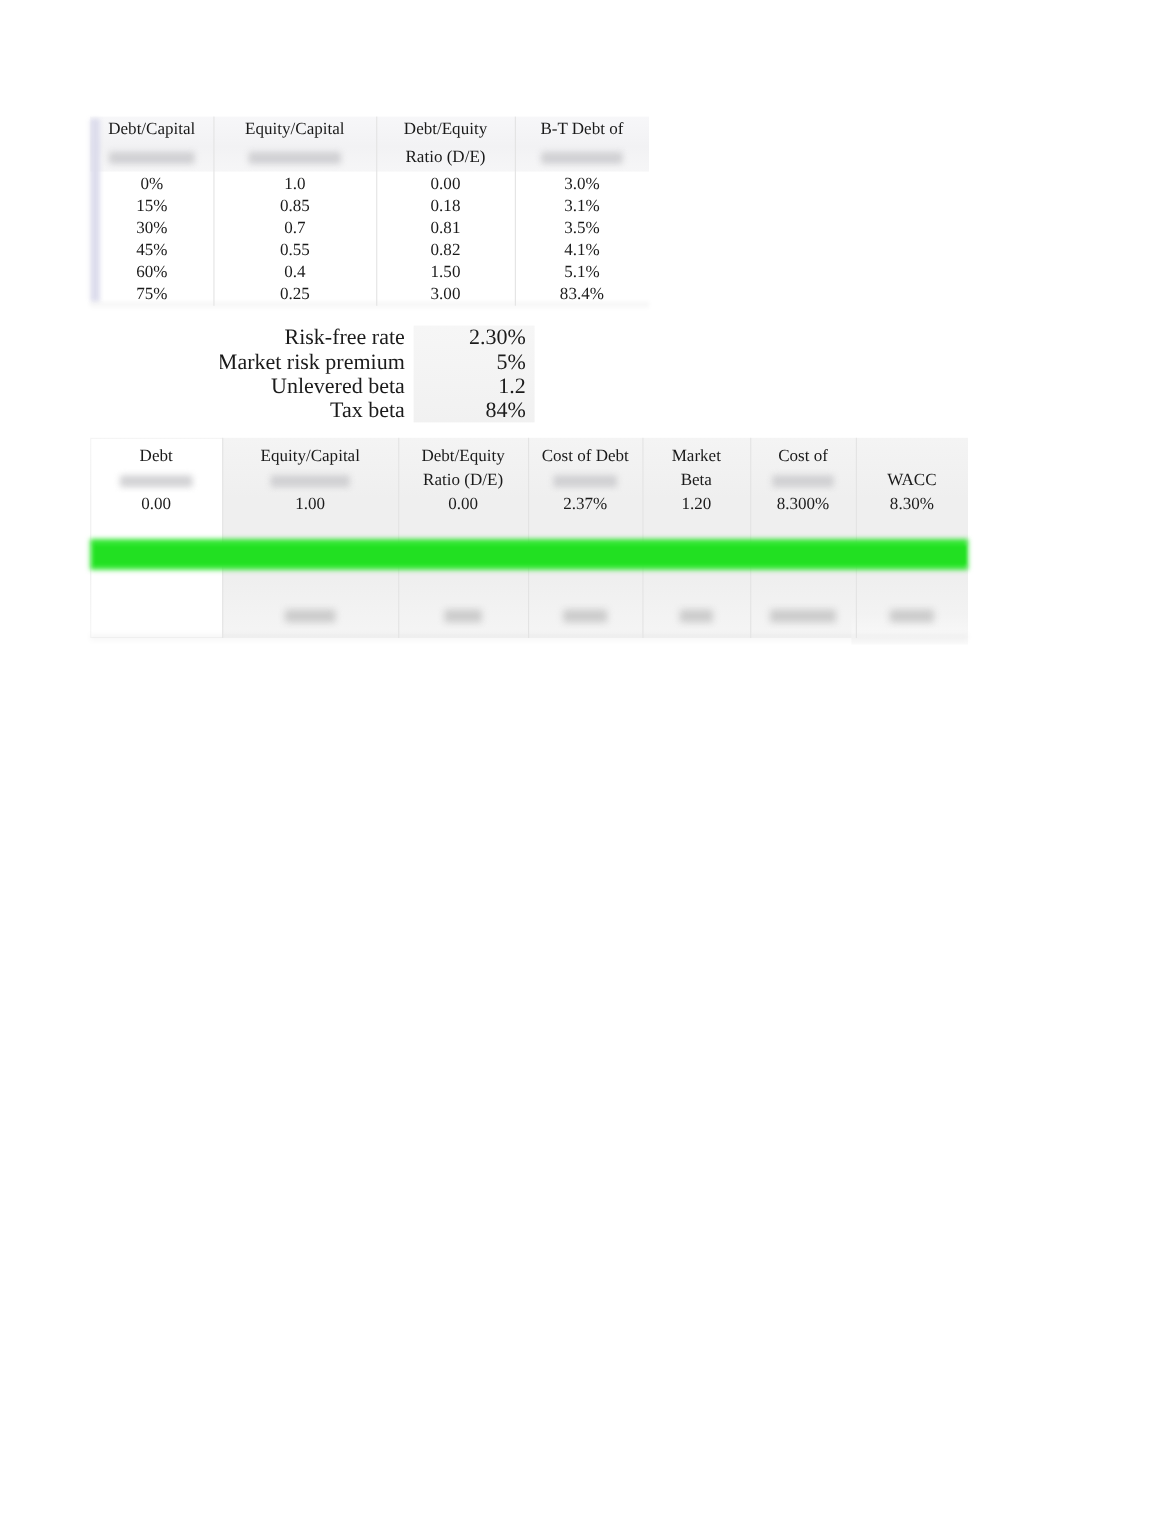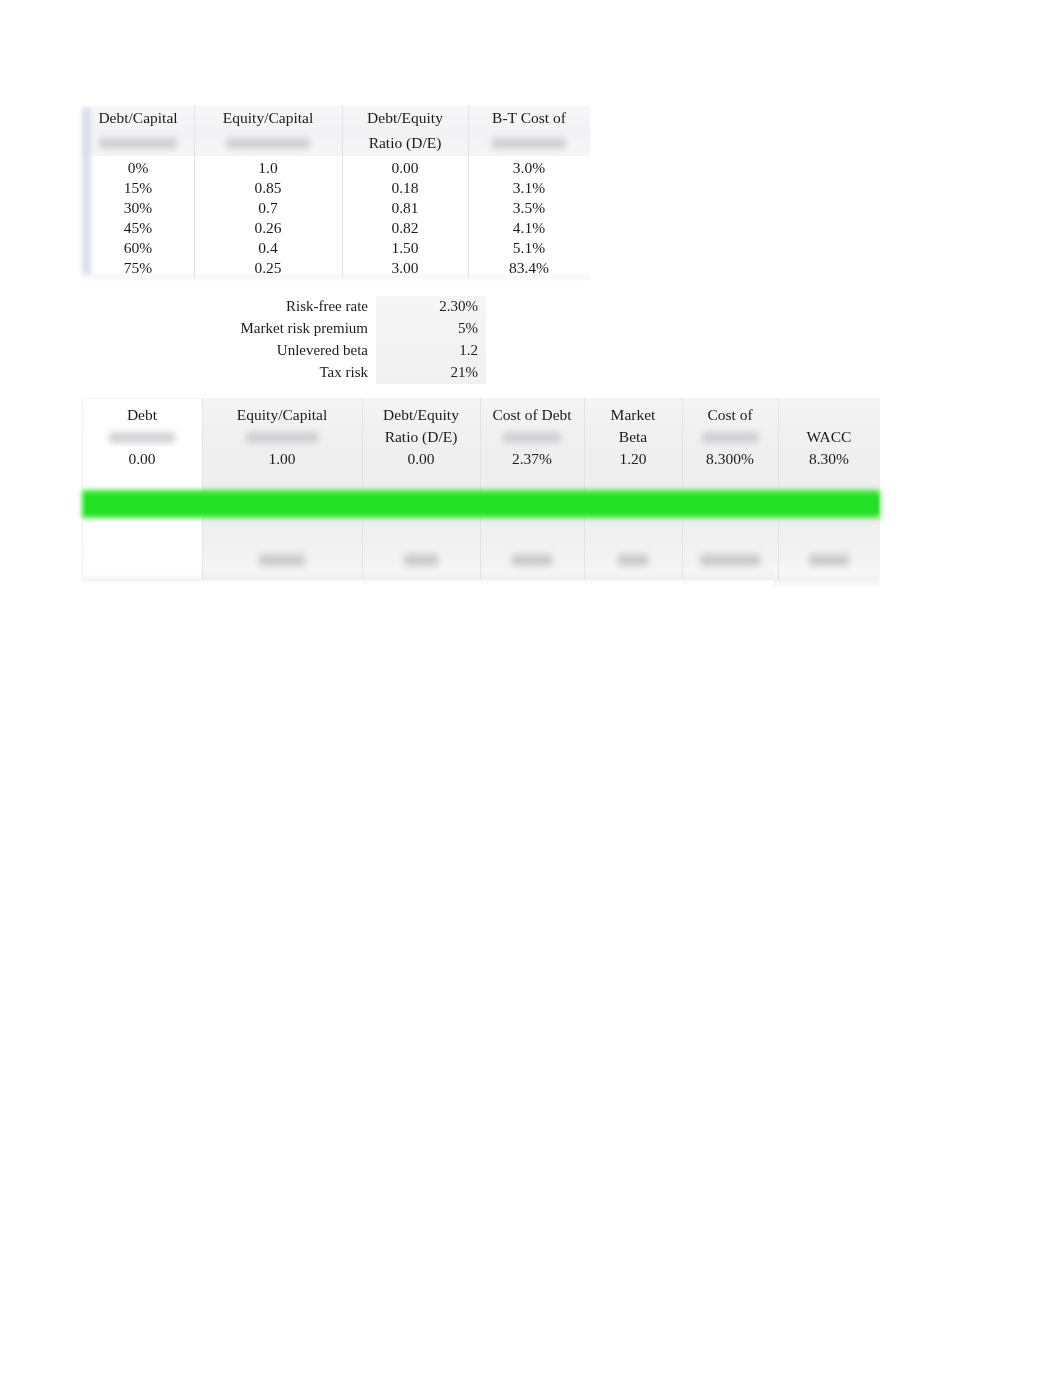--- a/index.html
+++ b/index.html
@@ -115,21 +115,21 @@
     position: absolute;
     left: 176px; top: 0; width: 110px; bottom: 0;
     background: linear-gradient(180deg,#f6f6f6,#f1f1f1);
   }
   #param-block .pgrid {
     position: absolute;
     inset: 0;
     grid-template-columns: 176px 110px;
     grid-auto-rows: 22px;
   }
-  #param-block .cell { font-size: 15px; }
+  #param-block .cell { font-size: 20px; }
 
   
   #bottom-table {
     left: 82px;
     top: 398px;
     width: 798px;
     height: 182px;
     text-align: center;
   }
   #bottom-table .bt-bg {
@@ -215,21 +215,21 @@
   <div class="tt-shadow-edge"></div>
 
   <div class="vline" style="left:112px;"></div>
   <div class="vline" style="left:260px;"></div>
   <div class="vline" style="left:386px;"></div>
 
   <div class="grid hdr-grid">
     <div class="cell hdr-cell">Debt/Capital</div>
     <div class="cell hdr-cell">Equity/Capital</div>
     <div class="cell hdr-cell">Debt/Equity</div>
-    <div class="cell hdr-cell">B-T Cost of</div>
+    <div class="cell hdr-cell">B-T Debt of</div>
 
     <div class="cell hdr-cell">
         <span class="hdr-blur" style="width:78px;"></span>
       </div>
     <div class="cell hdr-cell">
         <span class="hdr-blur" style="width:84px;"></span>
       </div>
     <div class="cell hdr-cell">Ratio (D/E)</div>
     <div class="cell hdr-cell">
         <span class="hdr-blur" style="width:74px;"></span>
@@ -243,21 +243,21 @@
       <div class="cell ctr">3.0%</div>
       <div class="cell ctr">15%</div>
       <div class="cell ctr">0.85</div>
       <div class="cell ctr">0.18</div>
       <div class="cell ctr">3.1%</div>
       <div class="cell ctr">30%</div>
       <div class="cell ctr">0.7</div>
       <div class="cell ctr">0.81</div>
       <div class="cell ctr">3.5%</div>
       <div class="cell ctr">45%</div>
-      <div class="cell ctr">0.26</div>
+      <div class="cell ctr">0.55</div>
       <div class="cell ctr">0.82</div>
       <div class="cell ctr">4.1%</div>
       <div class="cell ctr">60%</div>
       <div class="cell ctr">0.4</div>
       <div class="cell ctr">1.50</div>
       <div class="cell ctr">5.1%</div>
       <div class="cell ctr">75%</div>
       <div class="cell ctr">0.25</div>
       <div class="cell ctr">3.00</div>
       <div class="cell ctr">83.4%</div>
@@ -266,22 +266,22 @@
 
 <div class="sheet-block" id="param-block">
   <div class="pb-valuebg"></div>
   <div class="grid pgrid" id="param-grid">
       <div class="cell rt">Risk-free rate</div>
       <div class="cell rt">2.30%</div>
       <div class="cell rt">Market risk premium</div>
       <div class="cell rt">5%</div>
       <div class="cell rt">Unlevered beta</div>
       <div class="cell rt">1.2</div>
-      <div class="cell rt">Tax risk</div>
-      <div class="cell rt">21%</div>
+      <div class="cell rt">Tax beta</div>
+      <div class="cell rt">84%</div>
     </div>
 </div>
 
 <div class="sheet-block" id="bottom-table">
   <div class="bt-bg"></div>
   <div class="bt-firstcol-white"></div>
   <div class="bt-tailcol"></div>
   <div class="bt-shadow-edge"></div>
 
   <div class="vline" style="left:120px;"></div>

